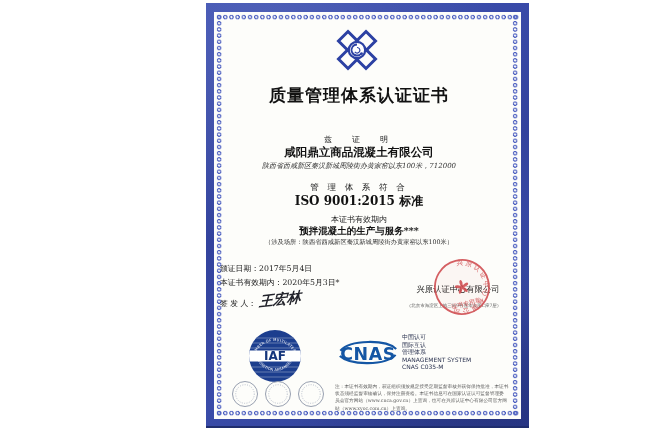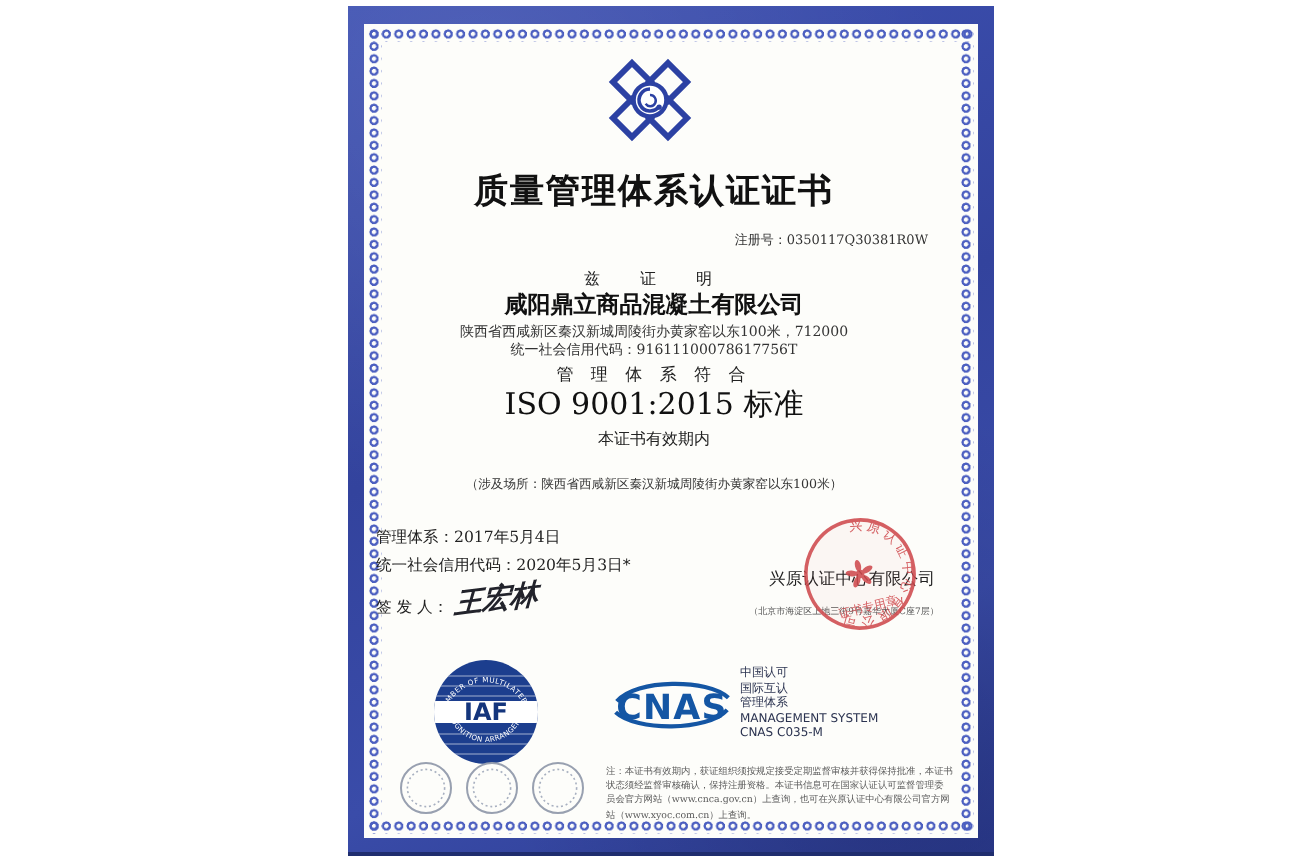--- a/index.html
+++ b/index.html
@@ -1,17 +1,17 @@
 <!DOCTYPE html>
 <html><head>
 <meta charset="utf-8">
 <style>
   html,body{margin:0;padding:0;background:#ffffff;}
   .canvas{position:relative;width:520px;height:432px;background:#ffffff;overflow:hidden;
-          font-family:"DejaVu Serif","Liberation Serif",serif;color:#1a1a1a;}
+          font-family:"DejaVu Serif","Liberation Serif",serif;color:#1a1a1a;margin-left:32px;}
   .photo{position:absolute;left:174px;top:3px;width:323px;height:423px;
          background:
            radial-gradient(120% 80% at 20% 10%, rgba(255,255,255,0.10), rgba(255,255,255,0) 60%),
            radial-gradient(100% 70% at 85% 90%, rgba(0,0,20,0.18), rgba(0,0,0,0) 60%),
            linear-gradient(160deg,#3e51b2 0%,#33439d 45%,#3a4ca9 75%,#2c3c92 100%);
          border-bottom:2px solid #1f2d6e;}
   .paper{position:absolute;left:8px;top:9px;right:8px;bottom:7px;background:#fdfdfa;}
   .bd{position:absolute;
       background-image:radial-gradient(circle at 3px 3px, rgba(0,0,0,0) 1px, #4b5ec0 1.2px, #4b5ec0 2.2px, rgba(0,0,0,0) 2.4px);
       background-size:6.2px 6.2px;}
@@ -19,24 +19,24 @@
   .bd-bottom{left:2px;right:2px;bottom:2px;height:7px;}
   .bd-left{top:2px;bottom:2px;left:2px;width:7px;}
   .bd-right{top:2px;bottom:2px;right:2px;width:7px;}
   .cwrap{position:absolute;left:0;top:0;width:290px;height:100%;}
   .c{position:absolute;left:0;right:0;text-align:center;white-space:nowrap;}
   .emblem{position:absolute;left:121px;top:16px;width:44px;height:44px;}
   .title{top:72px;font-size:17px;font-weight:bold;letter-spacing:1px;color:#111;}
   .regno{top:104px;font-size:6.5px;color:#333;text-align:right;padding-right:8px;}
   .certify{top:122px;font-size:8px;letter-spacing:6px;color:#222;}
   .company{top:133px;font-size:11.5px;font-weight:bold;color:#111;}
-  .addr{top:149px;font-size:7px;color:#333;}
+  .addr{top:149px;font-size:7px;color:#333;font-style:italic;}
   .code{top:158px;font-size:7px;color:#333;}
   .conform{top:170px;font-size:8.5px;letter-spacing:3px;color:#222;}
-  .standard{top:181px;font-size:15px;font-weight:normal;color:#111;}
+  .standard{top:181px;font-size:12px;font-weight:bold;color:#111;}
   .scopehead{top:202px;font-size:8px;color:#222;}
   .scope{top:213px;font-size:9.5px;font-weight:bold;color:#111;}
   .sites{top:226px;font-size:6.3px;color:#333;}
   .lline{position:absolute;white-space:nowrap;font-size:7.8px;color:#222;}
   .l-issue{left:6px;top:251px;}
   .l-expiry{left:6px;top:265px;}
   .l-signer{left:6px;top:281px;}
   .sig{display:inline-block;font-size:14px;font-weight:bold;font-style:italic;
        transform:rotate(-7deg) skewX(-10deg);color:#22232b;margin-left:3px;position:relative;top:-2px;}
   .issuer-name{position:absolute;left:183px;width:122px;top:272px;text-align:center;
@@ -76,34 +76,33 @@
           <path d="M13 21.5 L22.5 31 L13 40.5 L3.5 31 Z" fill="none" stroke="#2c41a3" stroke-width="3"></path>
           <path d="M31 21.5 L40.5 31 L31 40.5 L21.5 31 Z" fill="none" stroke="#2c41a3" stroke-width="3"></path>
           <circle cx="22" cy="22" r="8.2" fill="#ffffff" stroke="#2c41a3" stroke-width="2.2"></circle>
           <path d="M22 16.5 a5.5 5.5 0 1 0 4.5 8.7" fill="none" stroke="#2c41a3" stroke-width="1.8"></path>
           <path d="M22 19.5 a2.8 2.8 0 1 1 -2.2 4.4" fill="none" stroke="#2c41a3" stroke-width="1.2"></path>
           <circle cx="26.6" cy="25.6" r="1.3" fill="#2c41a3"></circle>
         </svg>
 
         <div class="c title">质量管理体系认证证书</div>
 
-        <div class="c regno"><span>注册号：</span><span>0350117Q30381R0W</span></div>
 
         <div class="c company">咸阳鼎立商品混凝土有限公司</div>
         <div class="c certify">兹　证　明</div>
         <div class="c addr">陕西省西咸新区秦汉新城周陵街办黄家窑以东100米，712000</div>
-        <div class="c code">统一社会信用代码：91611100078617756T</div>
         <div class="c conform">管 理 体 系 符 合</div>
         <div class="c standard">ISO 9001:2015 标准</div>
         <div class="c scopehead">本证书有效期内</div>
+        <div class="c scope">预拌混凝土的生产与服务***</div>
         <div class="c sites">（涉及场所：陕西省西咸新区秦汉新城周陵街办黄家窑以东100米）</div>
       </div>
 
-      <div class="lline l-issue">管理体系：2017年5月4日</div>
-      <div class="lline l-expiry">统一社会信用代码：2020年5月3日*</div>
+      <div class="lline l-issue">颁证日期：2017年5月4日</div>
+      <div class="lline l-expiry">本证书有效期内：2020年5月3日*</div>
       <div class="lline l-signer"><span>签 发 人：</span><span class="sig">王宏林</span></div>
 
       <div class="issuer-name">兴原认证中心有限公司</div>
       <div class="issuer-addr">（北京市海淀区上地三街9号嘉华大厦C座7层）</div>
 
       <svg class="seal" viewBox="0 0 58 58">
         <g transform="rotate(-14 29 29)">
           <circle cx="29" cy="29" r="27" fill="rgba(223,92,96,0.05)" stroke="#cf4a4e" stroke-width="1.8"></circle>
           <defs>
               <path id="sealring" d="M29 7 a22 22 0 1 1 -0.01 0" fill="none"></path>

